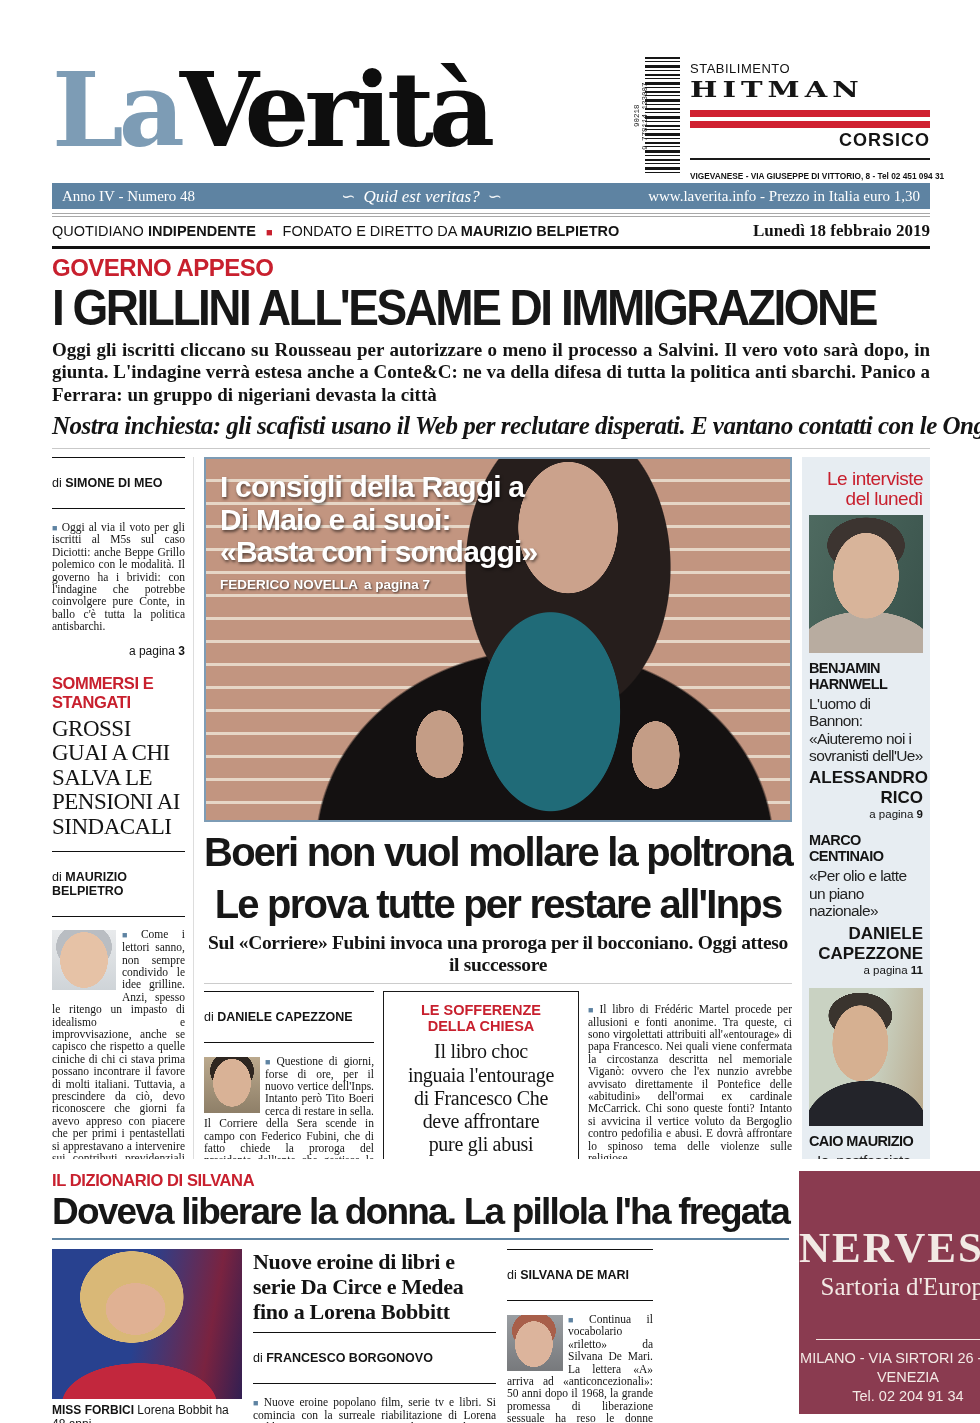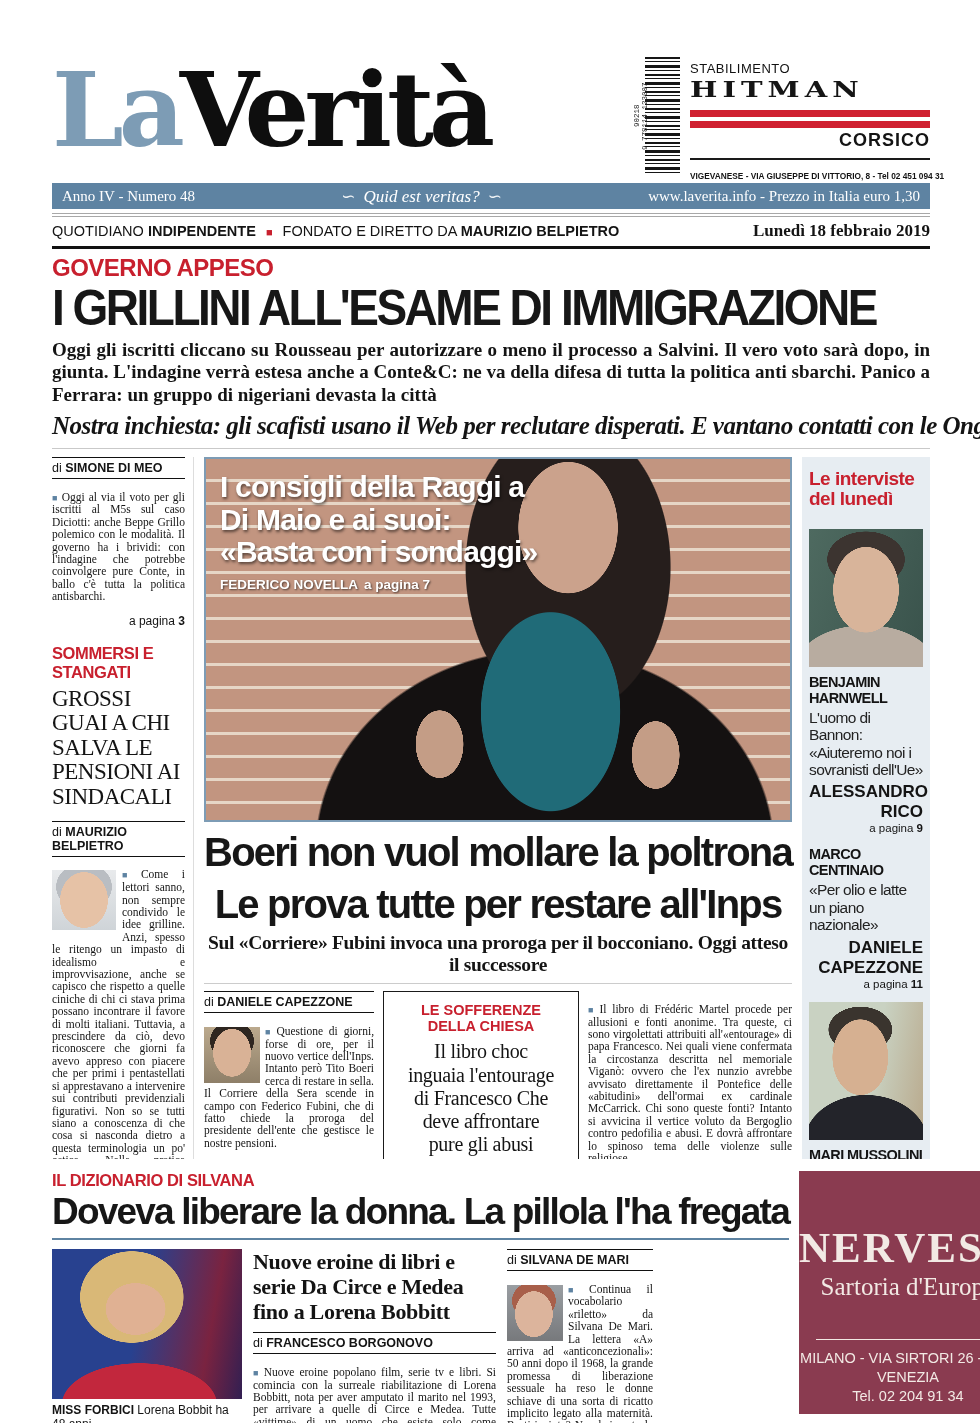--- a/index.html
+++ b/index.html
@@ -55,21 +55,21 @@
   .lead .deck{ font-size:19px; font-weight:bold; line-height:1.18; text-align:justify; margin:6px 0 4px; }
   .lead .strap{ font-size:25px; font-weight:bold; font-style:italic; letter-spacing:-.5px;
                 margin:6px 0 8px; border-bottom:1px solid #c9c9c9; padding-bottom:8px; white-space:nowrap; }
 
   
   .main-grid{ display:flex; gap:10px; height:702px; overflow:hidden; }
   .col-left{ width:142px; border-right:1px solid #ddd; padding-right:8px; }
   .col-center{ width:588px; }
   .col-right{ width:128px; }
 
-  .byline{ border-top:1px solid #111; border-bottom:1px solid #111; padding:3px 0;
+  .byline{ border-top:1px solid #111; border-bottom:1px solid #111; padding:18px 0;
            font-family:"Liberation Sans", sans-serif; font-size:12.5px; margin-bottom:7px; }
   .byline .nm{ font-weight:bold; }
   .body-text{ font-size:11.5px; line-height:1.08; text-align:justify; }
   .bullet{ color:#5e83a2; font-size:9px; margin-right:3px; }
   .page-ref{ text-align:right; font-family:"Liberation Sans", sans-serif; font-size:12px; margin-top:1px; }
   .page-ref .num{ font-weight:bold; }
 
   .kicker-sm{ color:#c8202e; font-family:"Liberation Sans", sans-serif; font-weight:bold;
               font-size:16.5px; letter-spacing:-.4px; margin:16px 0 5px; }
   .stangati-h{ font-size:23px; line-height:1.06; margin:0 0 12px; font-weight:normal; letter-spacing:-.5px; }
@@ -98,22 +98,22 @@
 
   .sub-grid{ display:flex; gap:9px; border-top:1px solid #ccc; padding-top:7px; }
   .sub-a{ width:170px; }
   .chiesa{ width:196px; border:1px solid #1a1a1a; padding:10px 21px 8px; text-align:center; }
   .chiesa .ck{ color:#c8202e; font-family:"Liberation Sans", sans-serif; font-weight:bold; font-size:14.5px; }
   .chiesa h4{ font-size:20px; line-height:1.16; margin:6px 0 14px; font-weight:normal; letter-spacing:-.3px; }
   .sub-c{ width:204px; }
 
   
   .panel{ background:#e7edf2; height:100%; padding:8px 7px; }
-  .panel-title{ color:#c8202e; font-family:"Liberation Sans", sans-serif; font-weight:bold;
-                font-size:19px; line-height:1.05; text-align:left; margin:4px 0 20px; letter-spacing:-.5px; }
+  .panel-title{ color:#c8202e; font-family:"Liberation Sans", sans-serif; font-weight:normal;
+                font-size:19px; line-height:1.05; text-align:right; margin:4px 0 6px; letter-spacing:-.5px; }
   .iv-photo{ height:138px; margin-bottom:7px; }
   .ph-harnwell{ background:
       radial-gradient(ellipse 33px 43px at 50% 44%, #d8b49a 0 99%, transparent 100%),
       radial-gradient(ellipse 39px 28px at 50% 22%, #3c3430 0 99%, transparent 100%),
       radial-gradient(ellipse 70px 42px at 50% 100%, #b8aca0 0 99%, transparent 100%),
       linear-gradient(110deg, #4e6a60, #39524b); }
   .ph-mussolini{ background:
       radial-gradient(ellipse 28px 38px at 45% 40%, #d6b091 0 99%, transparent 100%),
       radial-gradient(ellipse 32px 23px at 45% 20%, #3a342e 0 99%, transparent 100%),
       radial-gradient(ellipse 62px 48px at 50% 102%, #23242a 0 99%, transparent 100%),
@@ -271,21 +271,21 @@
         <div class="iv-quote">L'uomo di Bannon: «Aiuteremo noi i sovranisti dell'Ue»</div>
         <div class="iv-author">ALESSANDRO RICO</div>
         <div class="iv-page"><span>a pagina</span> <span class="num">9</span></div>
 
         <div class="iv-name">MARCO CENTINAIO</div>
         <div class="iv-quote">«Per olio e latte un piano nazionale»</div>
         <div class="iv-author">DANIELE CAPEZZONE</div>
         <div class="iv-page"><span>a pagina</span> <span class="num">11</span></div>
 
         <div class="iv-photo ph-mussolini"></div>
-        <div class="iv-name">MARI MUSSOLINI</div>
+        <div class="iv-name">CAIO MAURIZIO</div>
         <div class="iv-quote">«Io, postfascista, quasi quasi mi candido»</div>
 
       </div>
     </aside>
   </div>
 
   <section class="bottom">
     <div class="bottom-left">
       <div class="kicker-sm" style="margin:0 0 2px">IL DIZIONARIO DI SILVANA</div>
       <div class="b-headline">Doveva liberare la donna. La pillola l'ha fregata</div>

